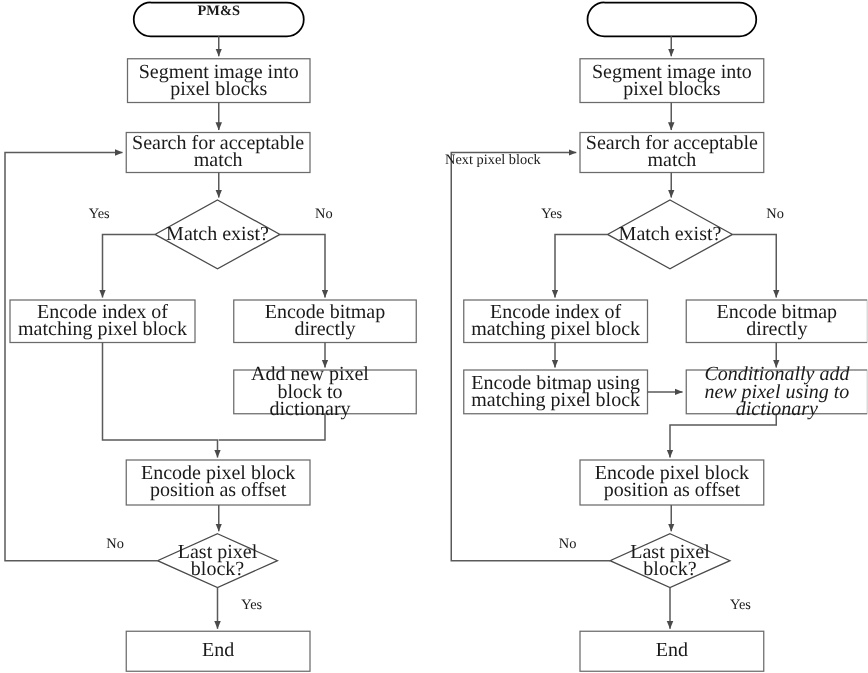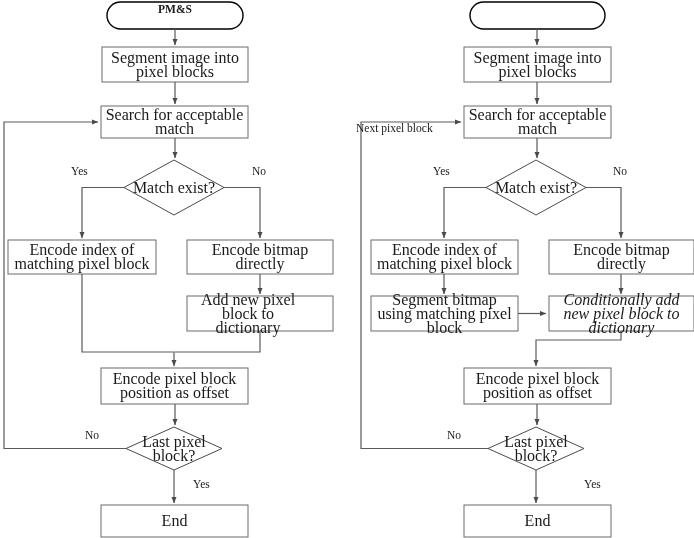--- a/index.html
+++ b/index.html
@@ -183,23 +183,23 @@
   <div class="node-text" style="left:464px; top:47px; width:147px; height:35px;">Segment image into pixel blocks</div>
 
   <div class="node-text" style="left:464px; top:106px; width:147px; height:32px;">Search for acceptable match</div>
 
   <div class="node-text" style="left:486px; top:174px; width:100px; height:27px;">Match exist?</div>
 
   <div class="node-text" style="left:371px; top:240px; width:147px; height:34px;">Encode index of matching pixel block</div>
 
   <div class="node-text" style="left:549px; top:240px; width:145px; height:34px;">Encode bitmap directly</div>
 
-  <div class="node-text" style="left:371px; top:296px; width:147px; height:35px;">Segment bitmap using matching pixel block</div>
-
-  <div class="node-text italic" style="left:549px; top:296px; width:145px; height:35px;">Conditionally add new pixel block to dictionary</div>
+  <div class="node-text" style="left:371px; top:296px; width:147px; height:35px;">Encode bitmap using matching pixel block</div>
+
+  <div class="node-text italic" style="left:549px; top:296px; width:145px; height:35px;">Conditionally add new pixel using to dictionary</div>
 
   <div class="node-text" style="left:464px; top:368px; width:147px; height:36px;">Encode pixel block position as offset</div>
 
   <div class="node-text" style="left:498px; top:434px; width:76px; height:30px;">Last pixel block?</div>
 
   <div class="node-text" style="left:464px; top:505px; width:147px; height:32px;">End</div>
 
   <div class="edge-label" style="left:356px; top:104px;margin-top:18px;">Next pixel block</div>
 
   <div class="edge-label" style="left:433px; top:165px;">Yes</div>

